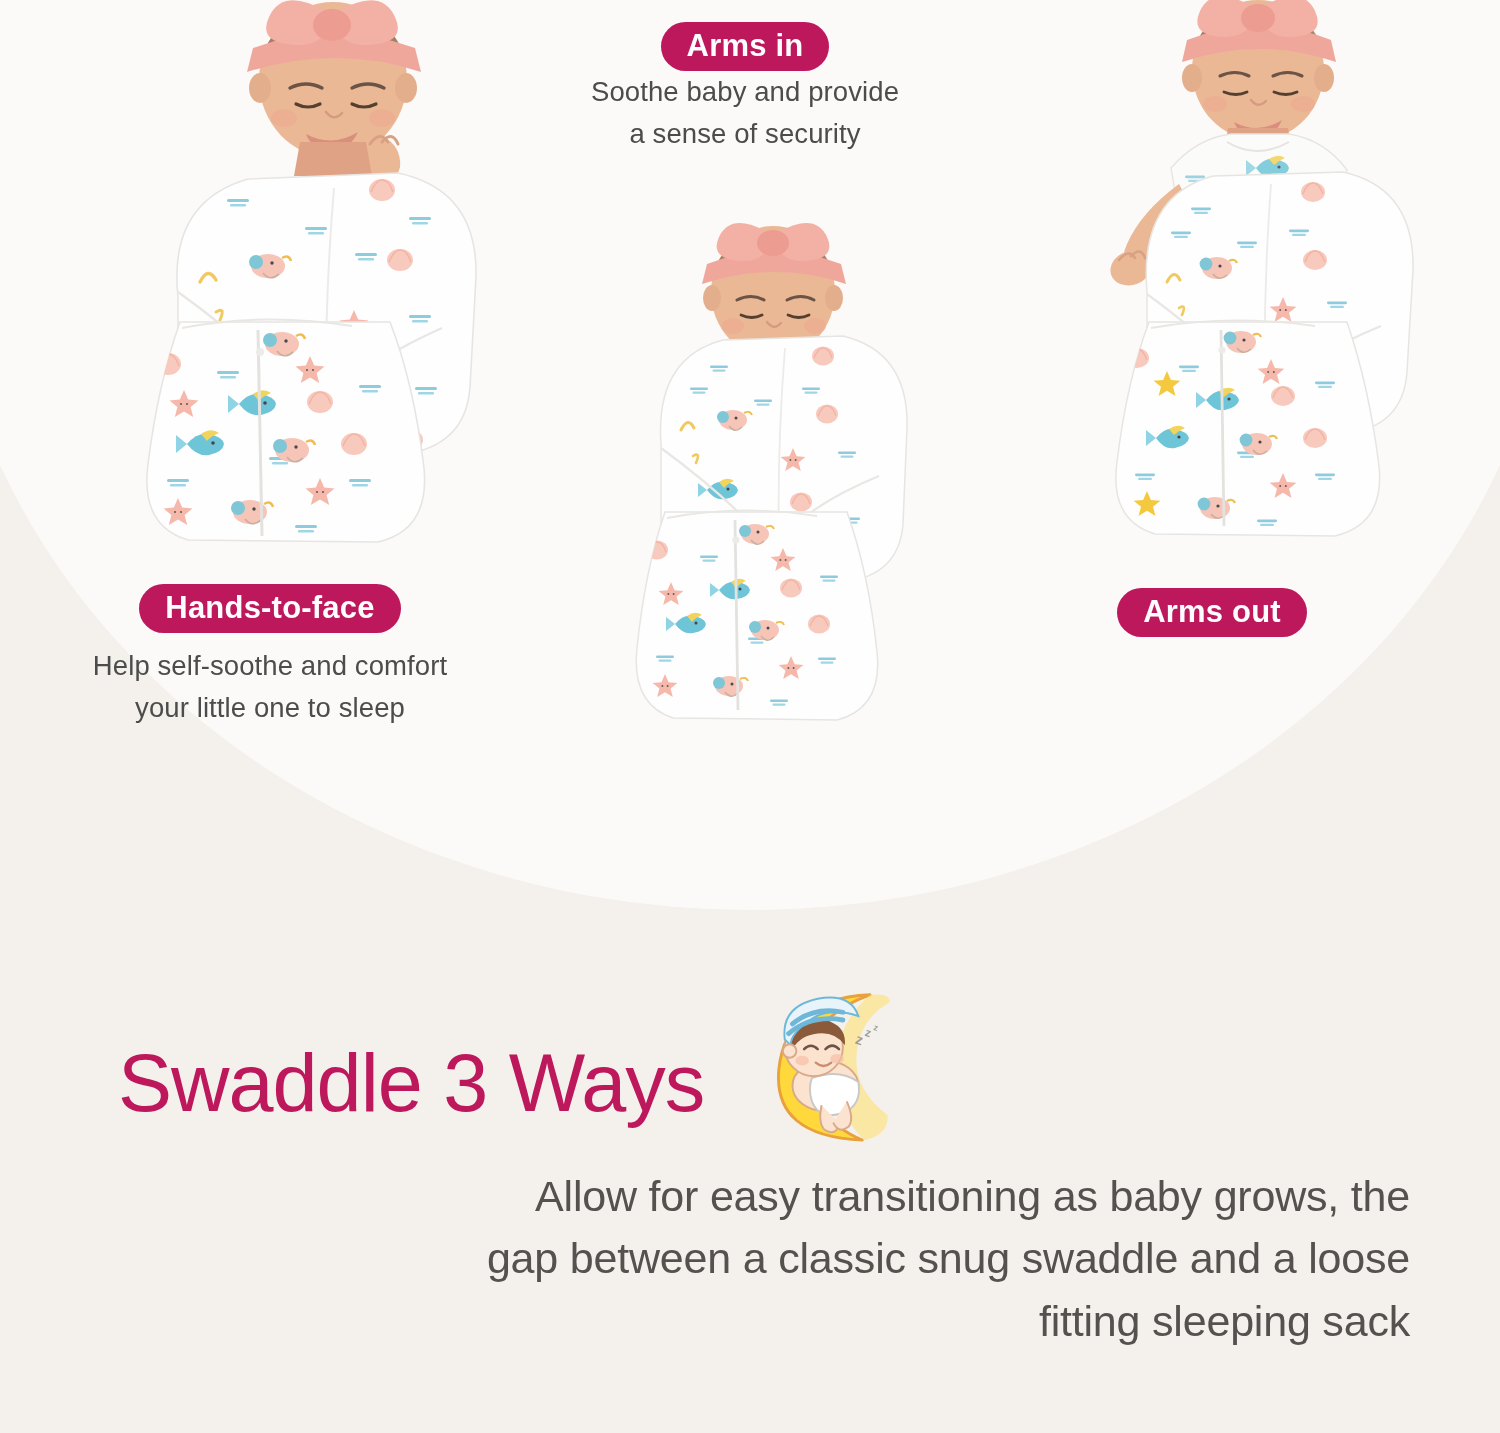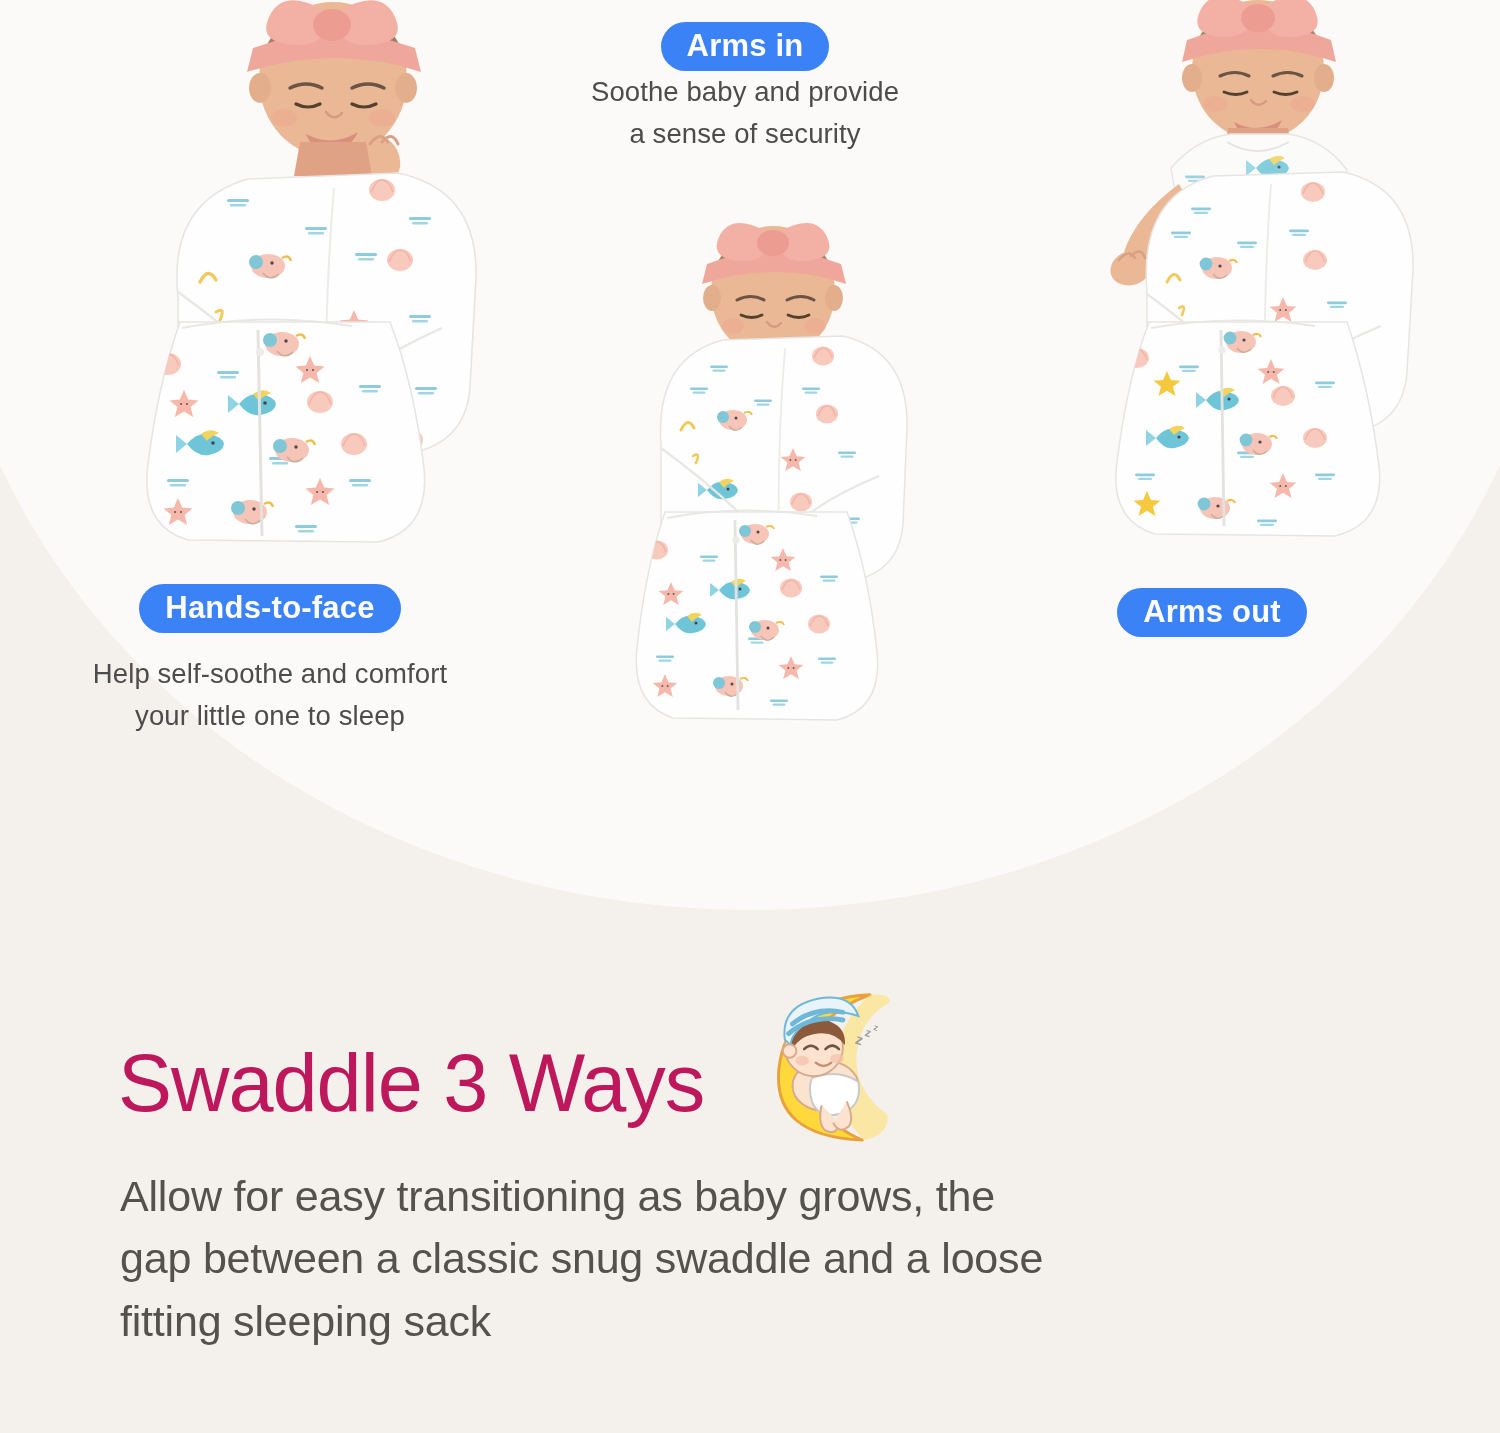--- a/index.html
+++ b/index.html
@@ -18,21 +18,21 @@
     width:1620px; height:1430px;
     background:#FCFAF8;
     border-radius:50% / 50%;
     z-index:0;
   }
   .top-content{ position:absolute; left:0; top:0; width:1500px; height:915px; z-index:3; }
 
   
   .pill{
     display:inline-block;
-    background:#3b82f6;
+    background:#be185d;
     color:#FDFDFD;
     font-size:31px;
     font-weight:bold;
     letter-spacing:.2px;
     padding:7px 26px 9px;
     border-radius:26px;
     white-space:nowrap;
     line-height:1.08;
   }
   .caption{
@@ -43,21 +43,21 @@
     letter-spacing:.1px;
   }
   .col{ position:absolute; text-align:center; }
 
   
   #col-center{ left:455px; top:22px; width:580px; }
   #col-left  { left:30px;  top:584px; width:480px; }
   #col-right { left:972px;top:588px; width:480px; }
 
   .cap-top{ }
-  .cap-bot{ margin-top:20px; }
+  .cap-bot{ margin-top:12px; }
 
   
   .photo{ position:absolute; z-index:2; }
   #photo-left  { left:120px;  top:-8px;  width:420px;  height:560px; }
   #photo-mid   { left:615px;  top:212px; width:315px;  height:555px; }
   #photo-right { left:1075px; top:-8px;  width:360px;  height:560px; }
   .photo svg{ width:100%; height:100%; display:block; }
 
   
   .bottom{
@@ -70,21 +70,21 @@
   }
   .headline{
     font-size:81px; font-weight:normal; color:#be185d;
     letter-spacing:-1px; line-height:1; white-space:nowrap;
   }
   .moon-icon{ width:155px; height:155px; margin-top:-34px; }
   .moon-icon svg{ width:100%; height:100%; display:block; }
   .body-copy{
     position:absolute; left:120px; top:250px; width:1290px;
     color:#54514E; font-size:43px; line-height:1.45;
-    white-space:pre-line; letter-spacing:-.2px;
+    white-space:pre-line; letter-spacing:-.2px;text-align:right;
   }
 </style>
 </head>
 <body>
 
 <div class="top-panel"></div>
 
 <div class="top-content">
 
   <div class="photo" id="photo-left">

